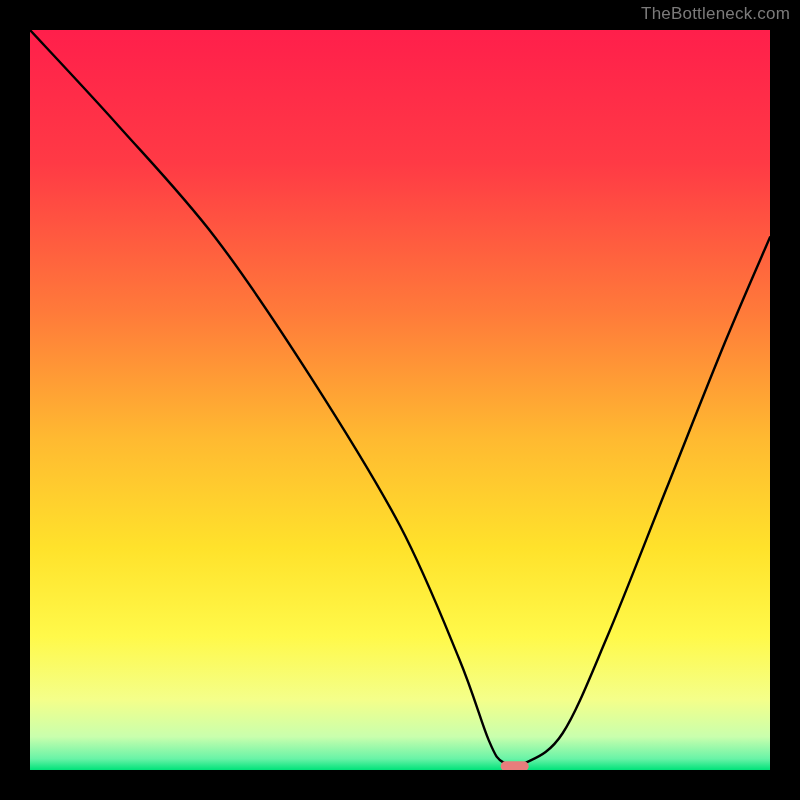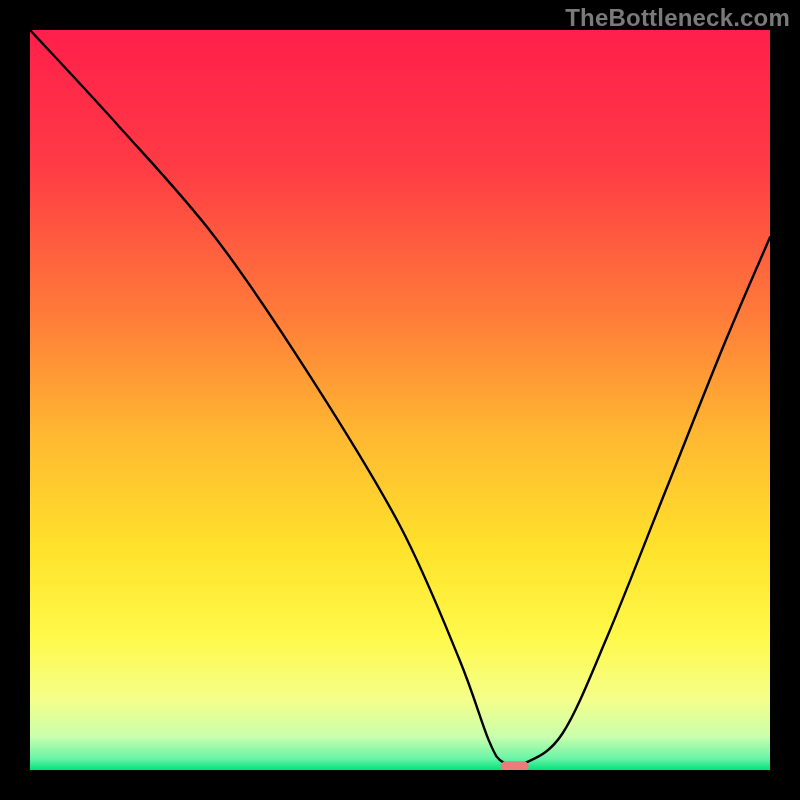--- a/index.html
+++ b/index.html
@@ -17,22 +17,22 @@
     top: 0;
     width: 800px;
     height: 800px;
     background: #000;
   }
   .watermark {
     position: absolute;
     top: 4px;
     right: 10px;
     color: #7b7a7a;
-    font-size: 24px;
-    font-weight: 700;
+    font-size: 17px;
+    font-weight: 400;
     letter-spacing: 0.2px;
     user-select: none;
   }
   .plot {
     position: absolute;
     left: 30px;
     top: 30px;
     width: 740px;
     height: 740px;
   }

